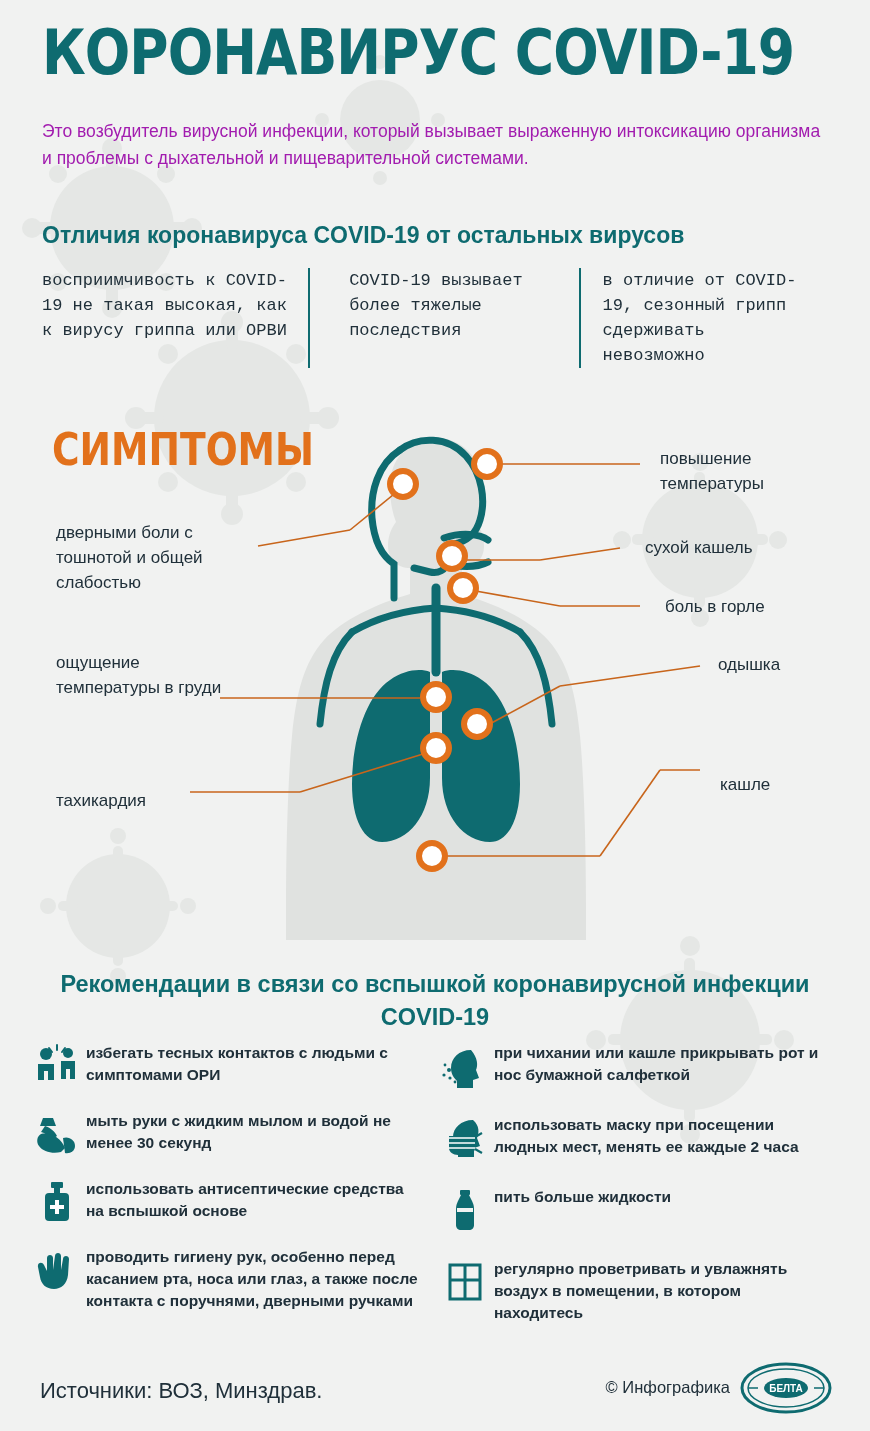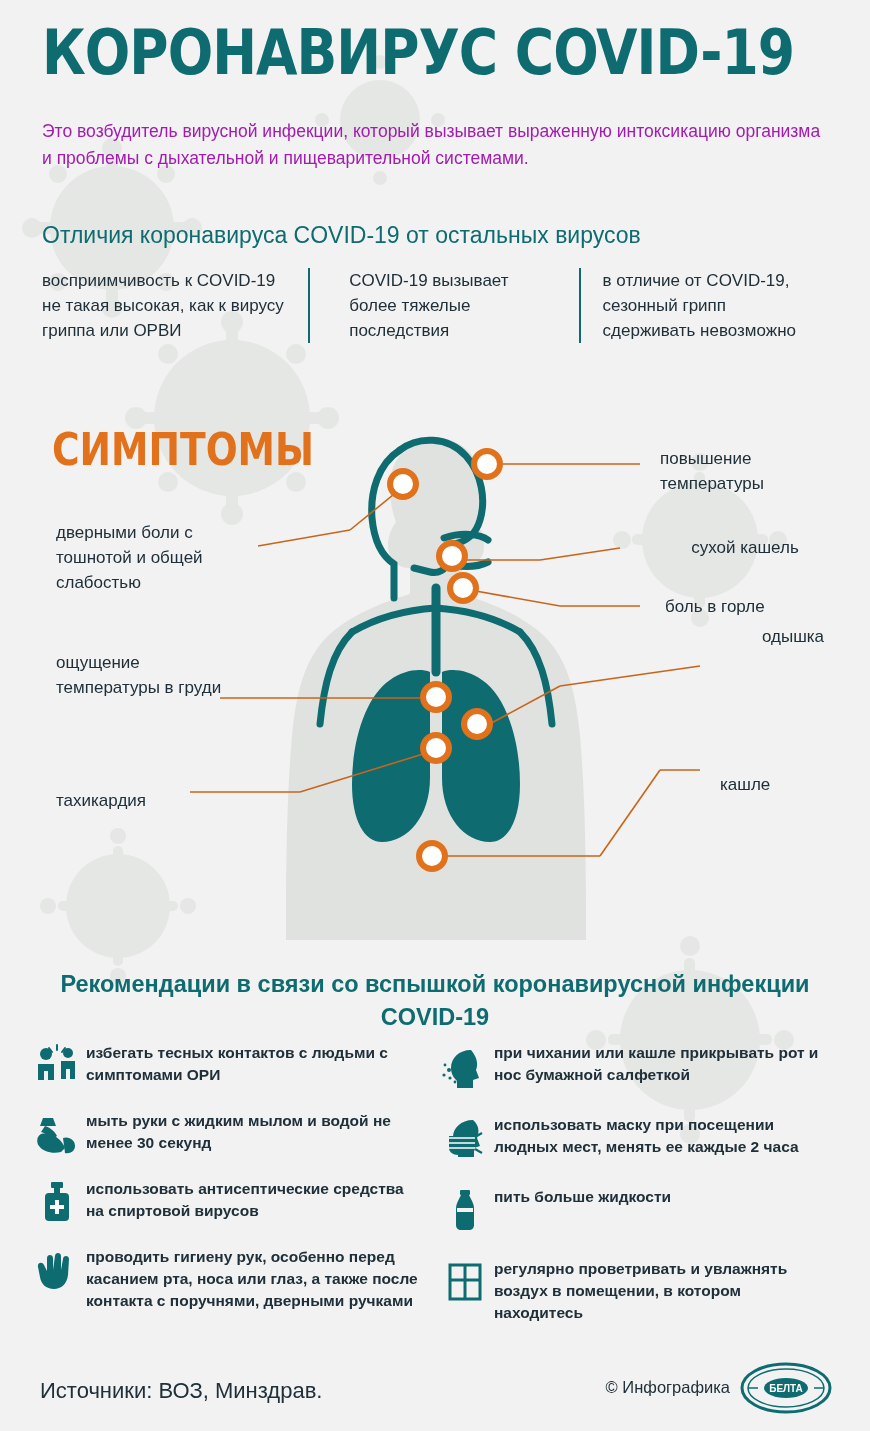--- a/index.html
+++ b/index.html
@@ -48,29 +48,30 @@
     line-height: 27px;
     color: #a21caf;
   }
   h2.diffs-title {
     position: absolute;
     top: 222px;
     left: 42px;
     width: 790px;
     margin: 0;
     font-size: 23px;
-    font-weight: normal;
+    font-weight: bold;
     color: #0e6b70;
   }
   .diffs {
     position: absolute;
     top: 268px;
     left: 42px;
     width: 790px;
     display: flex;
+    font-family: Liberation Mono, monospace;
   }
   .diff-col {
     font-size: 17px;
     line-height: 25px;
     color: #20303a;
     padding-right: 18px;
   }
   .diff-col.c1 { width: 270px; }
   .diff-col.c2 { width: 230px; border-left: 2px solid #0e6b70; padding-left: 39px; }
   .diff-col.c3 { width: 230px; border-left: 2px solid #0e6b70; padding-left: 22px; }
@@ -338,23 +339,23 @@
         <circle cx="452" cy="136" r="13"></circle>
         <circle cx="463" cy="168" r="13"></circle>
         <circle cx="436" cy="277" r="13"></circle>
         <circle cx="477" cy="304" r="13"></circle>
         <circle cx="436" cy="328" r="13"></circle>
         <circle cx="432" cy="436" r="13"></circle>
       </g>
     </svg>
 
     <div class="sym-label" style="top:446px; left:660px; width:190px;">повышение температуры</div>
-    <div class="sym-label" style="top:535px; left:645px; width:200px;text-align:center;">сухой кашель</div>
+    <div class="sym-label" style="top:535px; left:645px; width:200px;">сухой кашель</div>
     <div class="sym-label" style="top:594px; left:665px; width:200px;">боль в горле</div>
-    <div class="sym-label" style="top:624px; left:718px; width:150px;text-align:center;">одышка</div>
+    <div class="sym-label" style="top:652px; left:718px; width:150px;">одышка</div>
     <div class="sym-label" style="top:772px; left:720px; width:140px;">кашле</div>
 
     <div class="sym-label" style="top:520px; left:56px; width:210px;">дверными боли с тошнотой и общей слабостью</div>
     <div class="sym-label" style="top:650px; left:56px; width:180px;">ощущение температуры в груди</div>
     <div class="sym-label" style="top:788px; left:56px; width:190px;">тахикардия</div>
 
     <h2 class="reco-title">Рекомендации в связи со вспышкой коронавирусной инфекции COVID-19</h2>
 
     <div class="reco-cols">
 
@@ -392,21 +393,21 @@
         <div class="reco-item">
           <div class="reco-ico">
             <svg width="48" height="44" viewBox="0 0 48 44">
               <rect x="18" y="2" width="12" height="6" rx="1" fill="#0e6b70"></rect>
               <rect x="21" y="8" width="6" height="5" fill="#0e6b70"></rect>
               <rect x="12" y="13" width="24" height="28" rx="4" fill="#0e6b70"></rect>
               <rect x="22" y="20" width="4" height="14" fill="#ffffff"></rect>
               <rect x="17" y="25" width="14" height="4" fill="#ffffff"></rect>
             </svg>
           </div>
-          <div class="reco-text">использовать антисептические средства на спиртовой вирусов</div>
+          <div class="reco-text">использовать антисептические средства на вспышкой основе</div>
         </div>
 
         <div class="reco-item">
           <div class="reco-ico">
             <svg width="48" height="44" viewBox="0 0 48 44">
               <path d="M14 10 c0 -4 6 -4 6 0 l0 12 l2 -14 c0 -4 6 -4 6 0 l0 14 l2 -11 c0 -4 6 -4 6 0 l-1 16 c-1 9 -7 14 -14 14 c-8 0 -13 -5 -14 -12 l-2 -10 c-1 -4 4 -6 6 -2 l3 6 z" fill="#0e6b70"></path>
             </svg>
           </div>
           <div class="reco-text">проводить гигиену рук, особенно перед касанием рта, носа или глаз, а также после контакта с поручнями, дверными ручками</div>
         </div>

